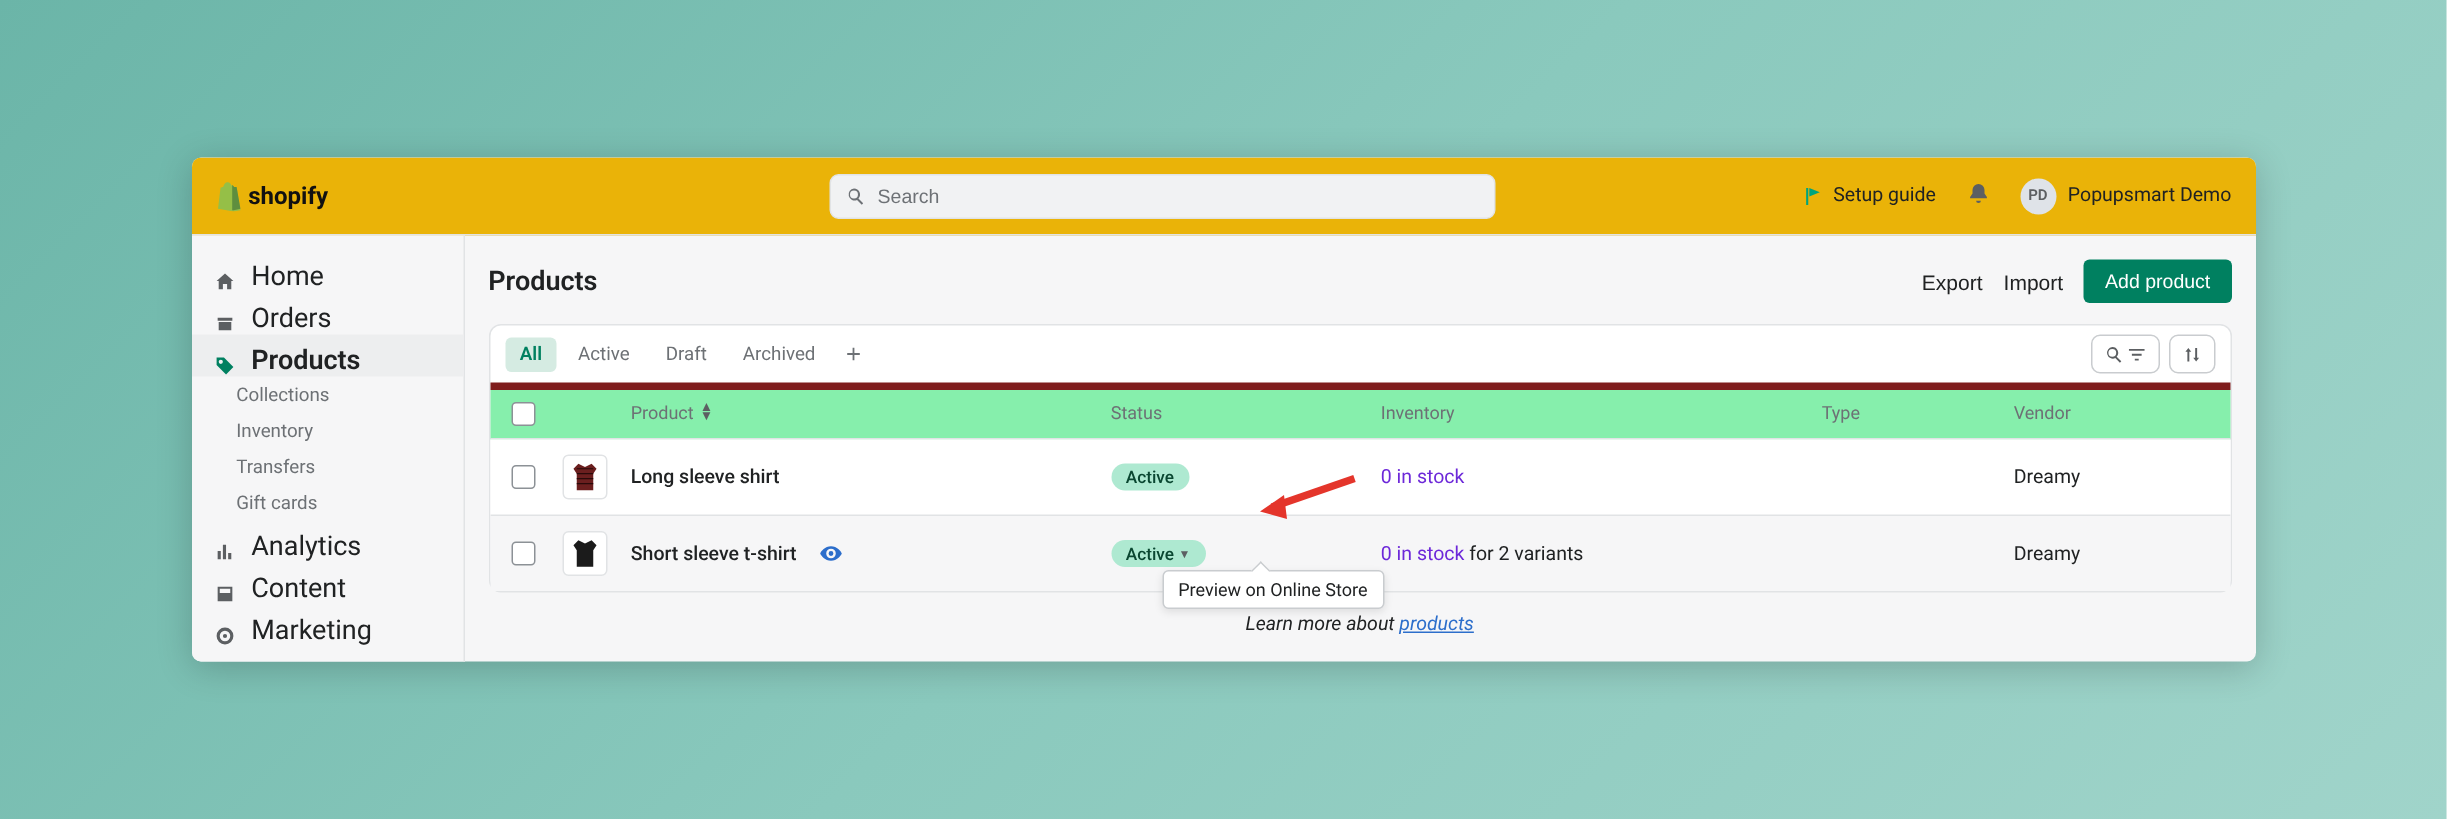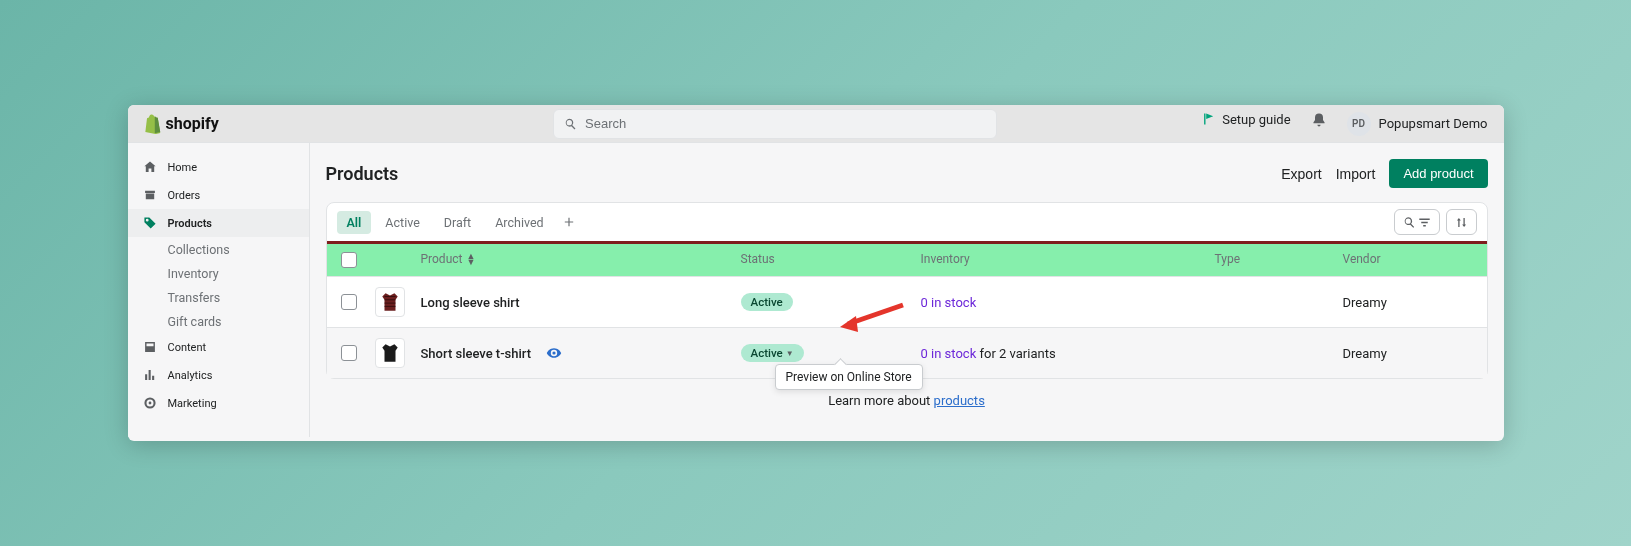--- a/index.html
+++ b/index.html
@@ -18,62 +18,62 @@
     width: 1376px;
     height: 336px;
     background: #f6f6f7;
     border-radius: 6px;
     box-shadow: 0 4px 24px rgba(0,0,0,0.2);
     overflow: hidden;
     position: relative;
   }
   
   .topbar {
-    height: 38px;
-    background: #e5e5e5;
+    height: 52px;
+    background: #eab308;
     border-bottom: 1px solid #e1e3e5;
     display: flex;
     align-items: center;
     padding: 17px 16px;
     gap: 16px;
   }
   .logo { display: flex; align-items: center; gap: 4px; font-weight: 700; font-size: 16px; color: #111; }
   .logo svg { width: 18px; height: 20px; }
   .search-wrap { flex: 0 0 auto; margin-left: 318px; }
   .search {
     display: flex; align-items: center;
     width: 444px; height: 30px;
     background: #f1f2f3; border: 1px solid #e1e3e5; border-radius: 6px;
     padding: 0 10px; gap: 8px; color: #6d7175;
   }
   .search input { border: none; background: transparent; outline: none; width: 100%; font-size: 13px; color: #202223; }
   .search input::placeholder { color: #6d7175; }
-  .topbar-right { margin-left: auto; display: flex; align-items: flex-start; gap: 20px; }
+  .topbar-right { margin-left: auto; display: flex; align-items: center; gap: 20px; }
   .setup-guide { display: flex; align-items: center; gap: 6px; cursor: pointer; }
   .bell { cursor: pointer; color:#5c5f62; }
   .user { display: flex; align-items: center; gap: 8px; cursor: pointer; }
   .avatar { width: 24px; height: 24px; border-radius: 50%; background: #dfe3e8; display:flex; align-items:center; justify-content:center; font-size:10px; color:#5c5f62; font-weight:600;}
   
   .body { display: flex; height: calc(100% - 42px); }
   .sidebar { width: 182px; background: #f6f6f7; border-right: 1px solid #e1e3e5; padding-top: 10px; }
-  .nav-item { display:flex; align-items:center; gap:10px; height:28px; padding:0 14px; color:#202223; cursor:pointer; font-size:11px; }
+  .nav-item { display:flex; align-items:flex-end; gap:10px; height:28px; padding:0 14px; color:#202223; cursor:pointer; font-size:18px; }
   .nav-item.active { background:#edeeef; font-weight:600; }
   .nav-item.active .nav-icon { color:#008060; }
   .nav-icon { width:16px; display:flex; justify-content:center; color:#5c5f62; }
-  .sub-item { padding-left: 40px; height:24px; display:flex; align-items:center; color:#6d7175; cursor:pointer; font-size:12.5px; }
+  .sub-item { padding-left: 30px; height:24px; display:flex; align-items:center; color:#6d7175; cursor:pointer; font-size:12.5px; }
   
   .main { flex:1; padding: 16px; position:relative; }
   .page-header { display:flex; align-items:center; margin-bottom: 14px; }
   .page-title { font-size:18px; font-weight:600; }
   .header-actions { margin-left:auto; display:flex; gap:14px; align-items:center; }
   .btn-plain { background:none; border:none; font-size:14px; cursor:pointer; color:#202223; }
   .btn-primary { background:#008060; color:#fff; border:none; border-radius:4px; padding:7px 14px; font-size:13px; font-weight:500; cursor:pointer; }
   
   .card { background:#fff; border:1px solid #e1e3e5; border-radius:8px; overflow:visible; position:relative; }
-  .tabbar { display:flex; align-items:center; padding:6px 10px; gap:4px; border-bottom:3px solid #7f1d1d; }
+  .tabbar { display:flex; align-items:center; padding:6px 10px; gap:4px; border-bottom:5px solid #7f1d1d; }
   .tab { padding:4px 10px; border-radius:4px; font-size:12.5px; color:#6d7175; cursor:pointer; }
   .tab.active { background:#d5ebe2; color:#008060; font-weight:600; }
   .tab-add { width:22px; height:22px; display:flex; align-items:center; justify-content:center; color:#6d7175; cursor:pointer; }
   .tabbar-right { margin-left:auto; display:flex; gap:6px; }
   .icon-btn { height:26px; padding:0 8px; border:1px solid #c9cccf; border-radius:6px; background:#fff; display:flex; align-items:center; gap:2px; cursor:pointer; color:#5c5f62;}
   .thead { display:flex; align-items:flex-start; padding:8px 14px; background:#86efac; border-bottom:1px solid #e1e3e5; font-size:12px; color:#6d7175; }
   .col-chk { width:34px; }
   .col-img { width:46px; }
   .col-prod { width:320px; display:flex; align-items:center; gap:4px;}
   .col-status { width:180px; }
@@ -91,21 +91,21 @@
   .inv-zero { color:#6d28d9; }
   .preview-eye { width:18px; height:18px; border-radius:50%; display:inline-flex; align-items:center; justify-content:center; color:#2c6ecb; margin-left:10px; cursor:pointer;}
   .tooltip {
     position:absolute; top:36px; left:448px;
     background:#fff; border:1px solid #c9cccf; border-radius:4px;
     padding:5px 10px; font-size:12px; color:#202223;
     box-shadow:0 2px 6px rgba(0,0,0,.1); white-space:nowrap;
     z-index:10;
   }
   .tooltip::before { content:''; position:absolute; top:-5px; left:60px; width:8px; height:8px; background:#fff; border-left:1px solid #c9cccf; border-top:1px solid #c9cccf; transform:rotate(45deg); }
-  .footer-note { text-align:center; padding:14px; font-size:13px; color:#202223; }
+  .footer-note { text-align:center; padding:14px; font-size:13px; color:#202223;font-style:italic; }
   .footer-note a { color:#2c6ecb; text-decoration:underline; cursor:pointer; }
   
   .arrow-anno { position:absolute; left:528px; top:159px; pointer-events:none; z-index:20;}
   .arrow-anno svg { width:70px; height:32px; }
   .sort-ic { font-size:9px; color:#5c5f62; line-height:6px; display:inline-flex; flex-direction:column; }
 </style>
 </head>
 <body>
 
 <div class="app-window">
@@ -172,32 +172,32 @@
           </span>
         <span>Products</span>
       </div>
       <div class="sub-item">Collections</div>
       <div class="sub-item">Inventory</div>
       <div class="sub-item">Transfers</div>
       <div class="sub-item">Gift cards</div>
       <div class="nav-item">
         <span class="nav-icon">
             <svg width="14" height="14" viewBox="0 0 20 20">
+              <path fill="currentColor" d="M3 17V9h3v8H3zm5 0V3h3v14H8zm5 0v-6h3v6h-3z"></path>
+            </svg>
+          </span>
+        <span>Analytics</span>
+      </div>
+      <div class="nav-item">
+        <span class="nav-icon">
+            <svg width="14" height="14" viewBox="0 0 20 20">
               <path fill="currentColor" d="M3 3h14v14H3V3zm2 2v4h10V5H5z"></path>
             </svg>
           </span>
         <span>Content</span>
-      </div>
-      <div class="nav-item">
-        <span class="nav-icon">
-            <svg width="14" height="14" viewBox="0 0 20 20">
-              <path fill="currentColor" d="M3 17V9h3v8H3zm5 0V3h3v14H8zm5 0v-6h3v6h-3z"></path>
-            </svg>
-          </span>
-        <span>Analytics</span>
       </div>
       <div class="nav-item">
         <span class="nav-icon">
             <svg width="14" height="14" viewBox="0 0 20 20">
               <path fill="currentColor" d="M10 2a8 8 0 100 16 8 8 0 000-16zm0 3a5 5 0 110 10 5 5 0 010-10zm0 3a2 2 0 100 4 2 2 0 000-4z"></path>
             </svg>
           </span>
         <span>Marketing</span>
       </div>
 

